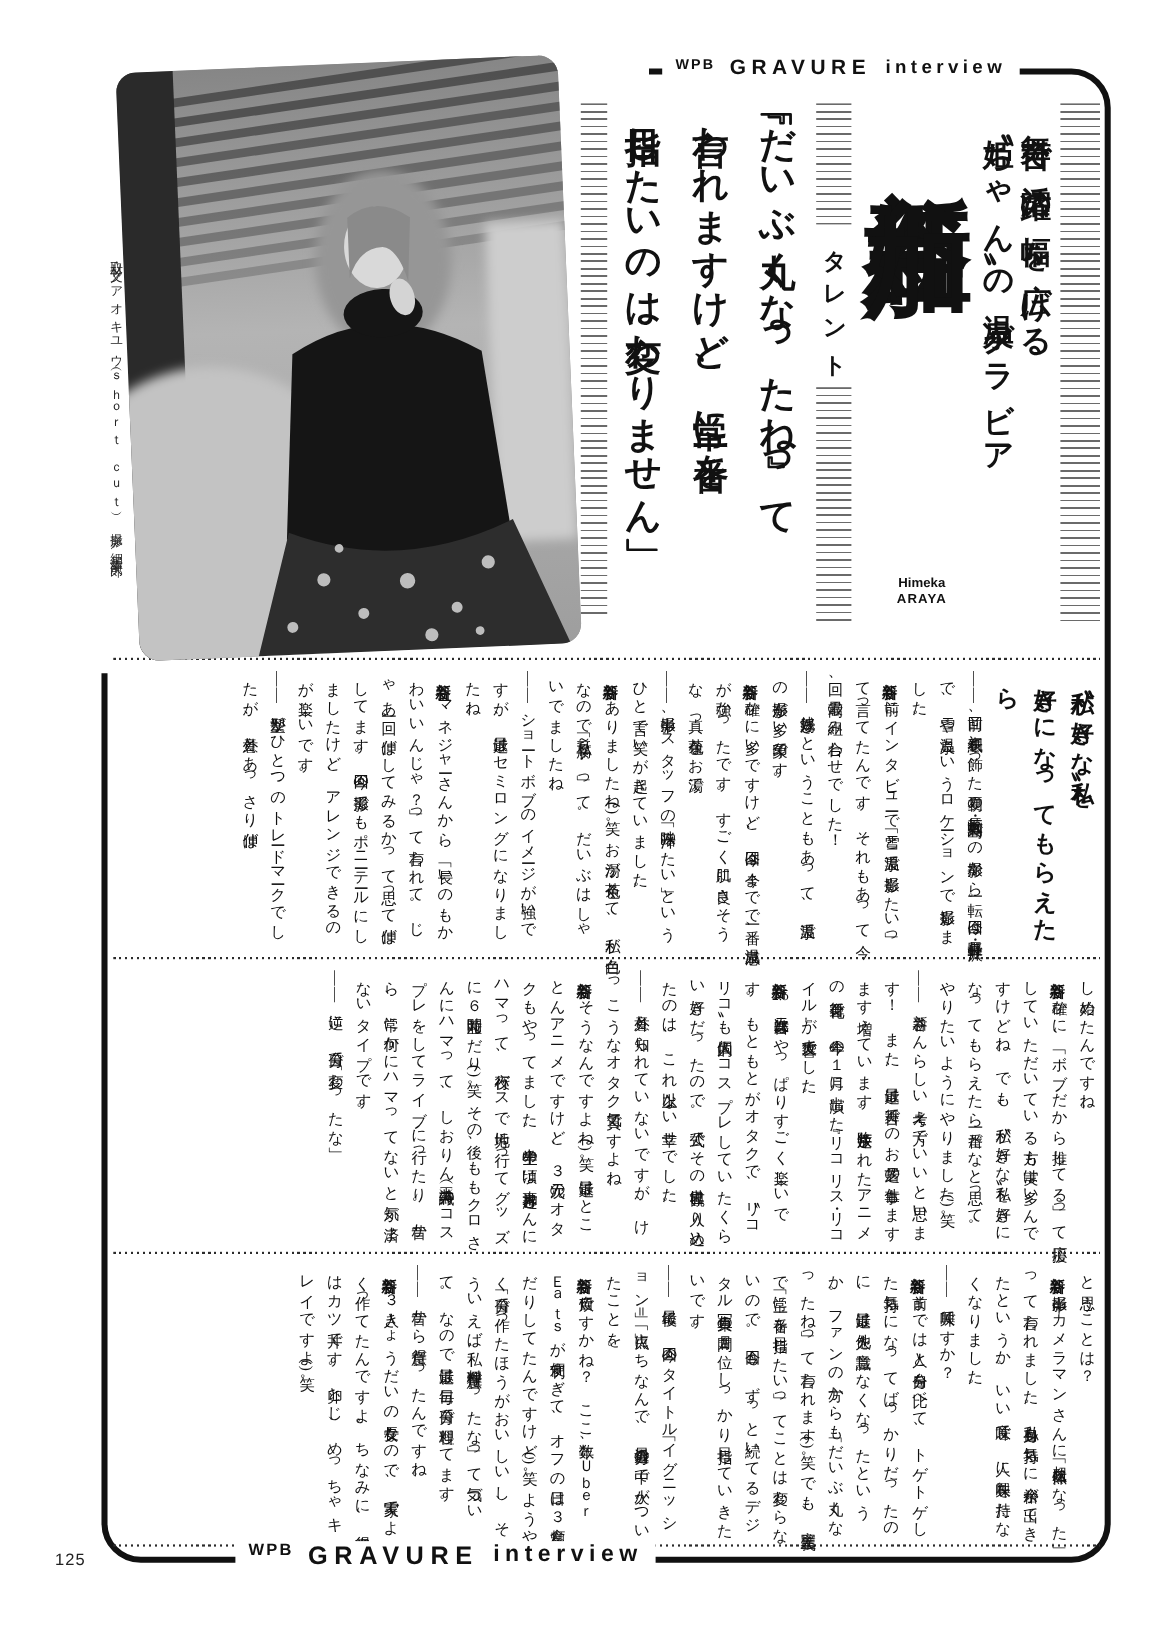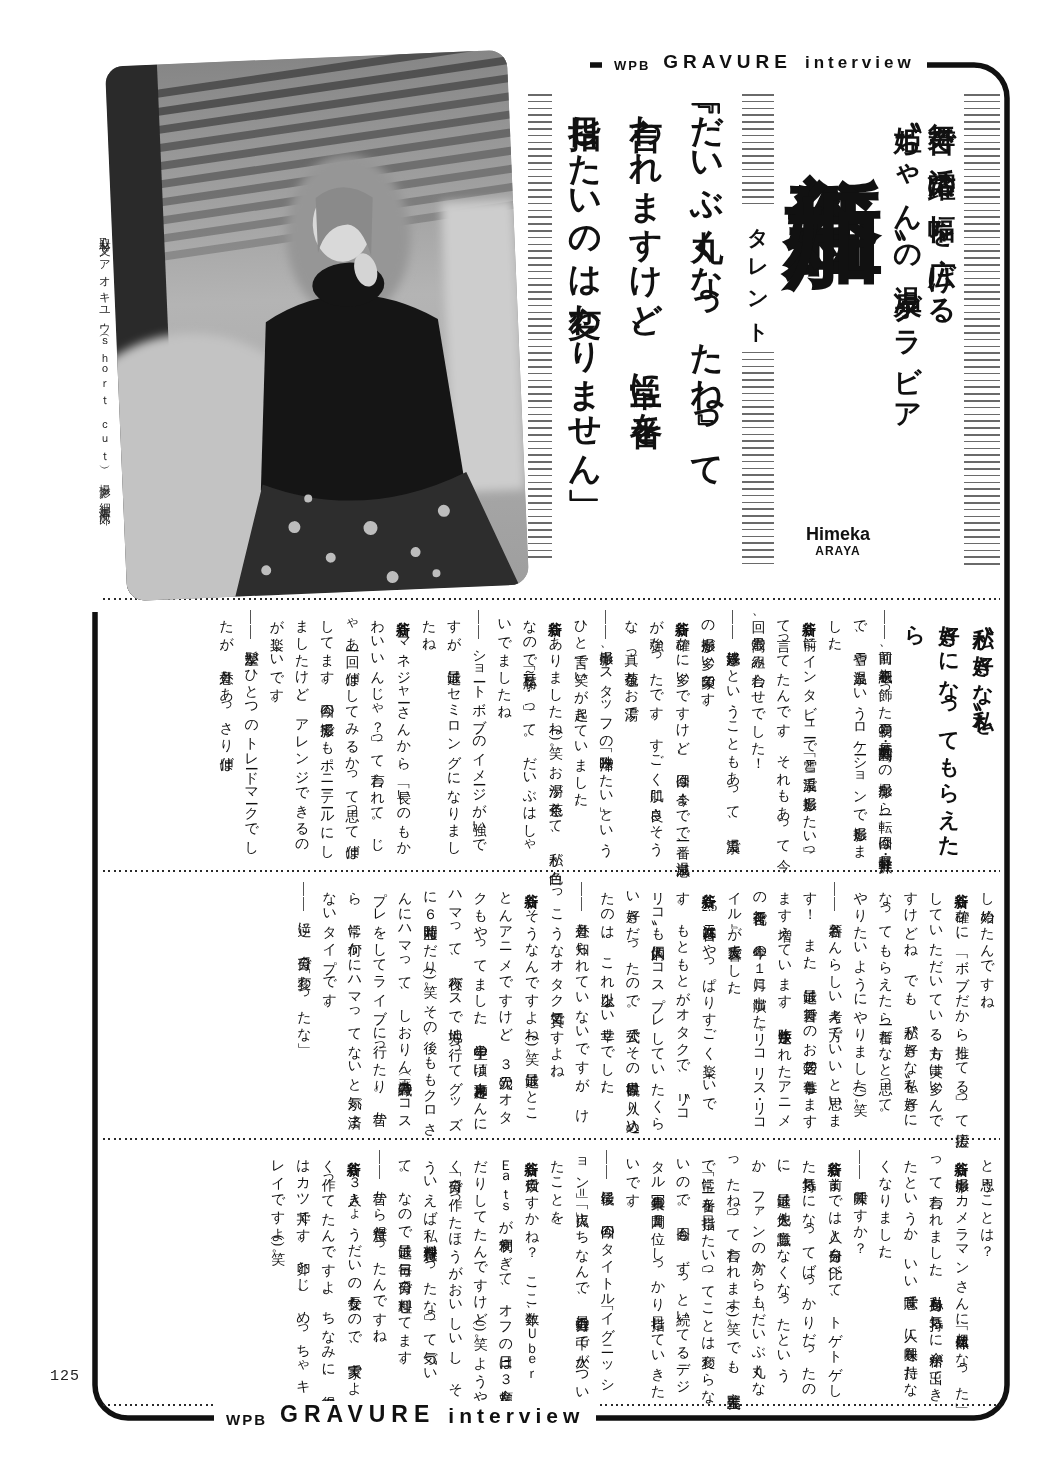--- a/index.html
+++ b/index.html
@@ -8,59 +8,59 @@
   .abs{position:absolute;}
   .vtext{writing-mode:vertical-rl;text-orientation:mixed;}
 
   
   #frame{left:0;top:0;z-index:1;}
   .dotline{height:2px;left:103px;width:897px;z-index:1;
     background:repeating-linear-gradient(to right,#2b2b2b 0 2px,transparent 2px 5.4px);}
   .rules{z-index:1;background:repeating-linear-gradient(to bottom,#6a6a6a 0 1.5px,transparent 1.5px 6.8px);}
 
   
-  .banner{display:flex;align-items:flex-end;gap:13px;background:#fff;padding:0 12px;
+  .banner{display:flex;align-items:flex-start;gap:13px;background:#fff;padding:0 12px;
           font-family:"Liberation Sans","DejaVu Sans",sans-serif;z-index:5;white-space:nowrap;}
   #top-banner{left:602px;top:51px;}
   #top-banner .wpb{font-size:13px;font-weight:800;letter-spacing:2px;}
   #top-banner .grv{font-size:19px;font-weight:800;letter-spacing:5px;}
   #top-banner .itv{font-size:17px;font-weight:600;letter-spacing:4px;}
   #bottom-banner{left:214px;top:1401px;}
   #bottom-banner .wpb{font-size:15px;font-weight:800;letter-spacing:2px;}
   #bottom-banner .grv{font-size:23px;font-weight:800;letter-spacing:6px;}
   #bottom-banner .itv{font-size:21px;font-weight:600;letter-spacing:5px;}
 
   
   #kicker{left:890px;top:100px;height:480px;font-family:"Liberation Sans",sans-serif;
           font-size:28px;font-weight:900;letter-spacing:5px;line-height:1.22;z-index:2;}
   #main-title{left:780px;top:90px;height:450px;font-family:"Liberation Sans",sans-serif;
           font-size:100px;font-weight:900;letter-spacing:8px;line-height:1.1;z-index:2;}
   #role{left:744px;top:212px;height:150px;font-family:"Liberation Sans",sans-serif;
           font-size:21px;font-weight:800;letter-spacing:8px;z-index:3;}
   #romaji{left:786px;top:524px;width:104px;text-align:center;z-index:2;
           font-family:"Liberation Sans",sans-serif;font-weight:800;line-height:1.15;}
-  #romaji .r1{font-size:18px;} #romaji .r2{font-size:12px;letter-spacing:1px;}
+  #romaji .r1{font-size:12px;} #romaji .r2{font-size:12px;letter-spacing:1px;}
   #pull-quote{left:552px;top:92px;height:480px;width:186px;font-family:"Liberation Sans",sans-serif;
           font-size:33px;font-weight:900;line-height:1.85;letter-spacing:0;z-index:2;}
 
   
   #photo{left:116px;top:58px;width:402px;height:535px;transform:rotate(-2.4deg);
          border-radius:18px;overflow:hidden;background:#8f8f8f;z-index:4;}
   #credit{left:97px;top:228px;height:370px;font-size:11.5px;letter-spacing:2.5px;color:#222;z-index:6;}
 
   
   .band{right:50px;width:900px;height:252px;font-size:14px;line-height:1.8;
         letter-spacing:1px;z-index:2;}
   #band1{top:610px;} #band2{top:882px;height:250px;} #band3{top:1150px;height:248px;}
   .spk{font-family:"Liberation Sans",sans-serif;font-weight:bold;}
   .sec-head{font-family:"Liberation Sans",sans-serif;font-weight:900;font-size:21px;
             line-height:1.62;letter-spacing:2px;}
   .tcy{text-combine-upright:all;font-weight:normal;}
 
-  #page-num{left:50px;top:1368px;font-family:Liberation Mono, monospace;font-size:15px;
+  #page-num{left:50px;top:1410px;font-family:Liberation Sans, sans-serif;font-size:15px;
             letter-spacing:1px;color:#222;z-index:2;}
 </style>
 </head>
 <body>
 
 <svg id="frame" class="abs" width="1050" height="1483">
   <path d="M 590 65 L 974 65 A 33 33 0 0 1 1007 98 L 1007 1385 A 33 33 0 0 1 974 1418 L 128 1418 A 33 33 0 0 1 95 1385 L 95 612" fill="none" stroke="#111" stroke-width="5.5"></path>
 </svg>
 
 <div id="top-banner" class="abs banner">

